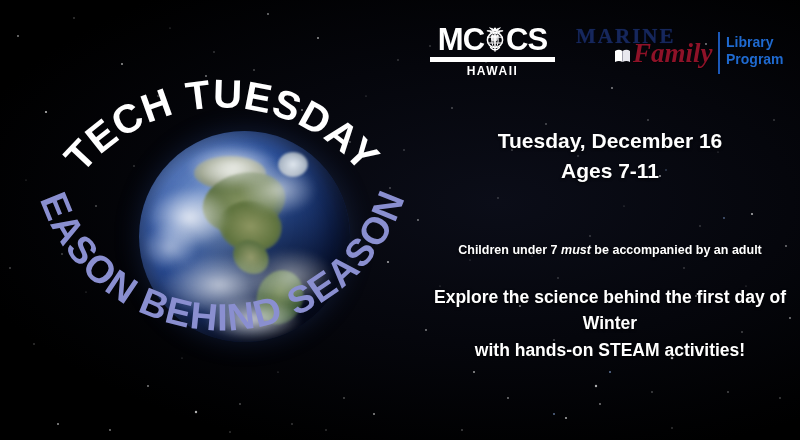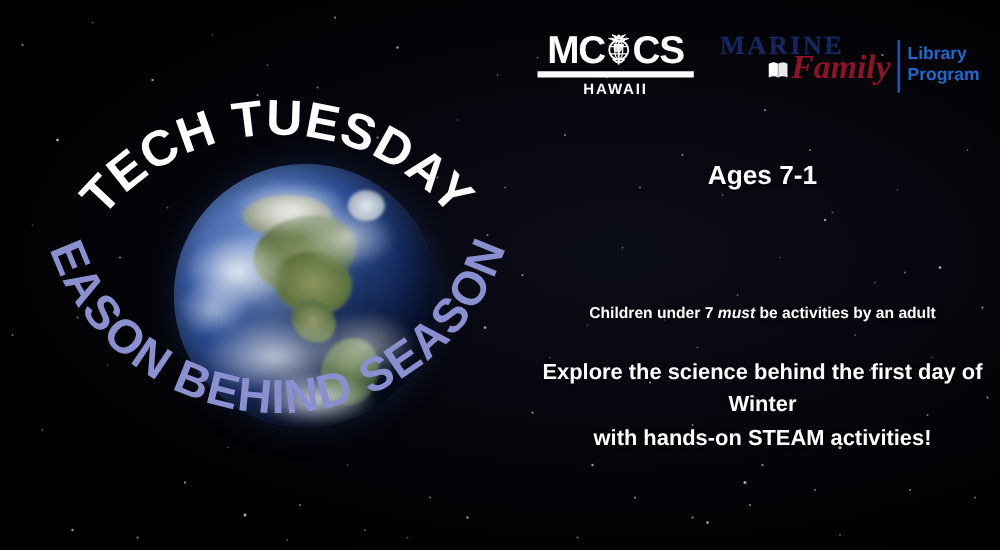--- a/index.html
+++ b/index.html
@@ -316,23 +316,24 @@
         </div>
         <div class="divider"></div>
         <div class="libprog">
           <div>Library</div>
           <div>Program</div>
         </div>
       </div>
     </div>
 
     <div id="event">
-      <div class="ev-line">Ages 7-1</div>
+      <div class="ev-line">Tuesday, December 16</div>
+      <div class="ev-line">Ages 7-11</div>
     </div>
 
-    <div id="note"><span>Children under 7 </span><i>must</i><span> be activities by an adult</span></div>
+    <div id="note"><span>Children under 7 </span><i>must</i><span> be accompanied by an adult</span></div>
 
     <div id="blurb">
       <div>Explore the science behind the first day of Winter</div>
       <div>with hands-on STEAM activities!</div>
     </div>
   </div>
 </div>
 
 </body></html>

